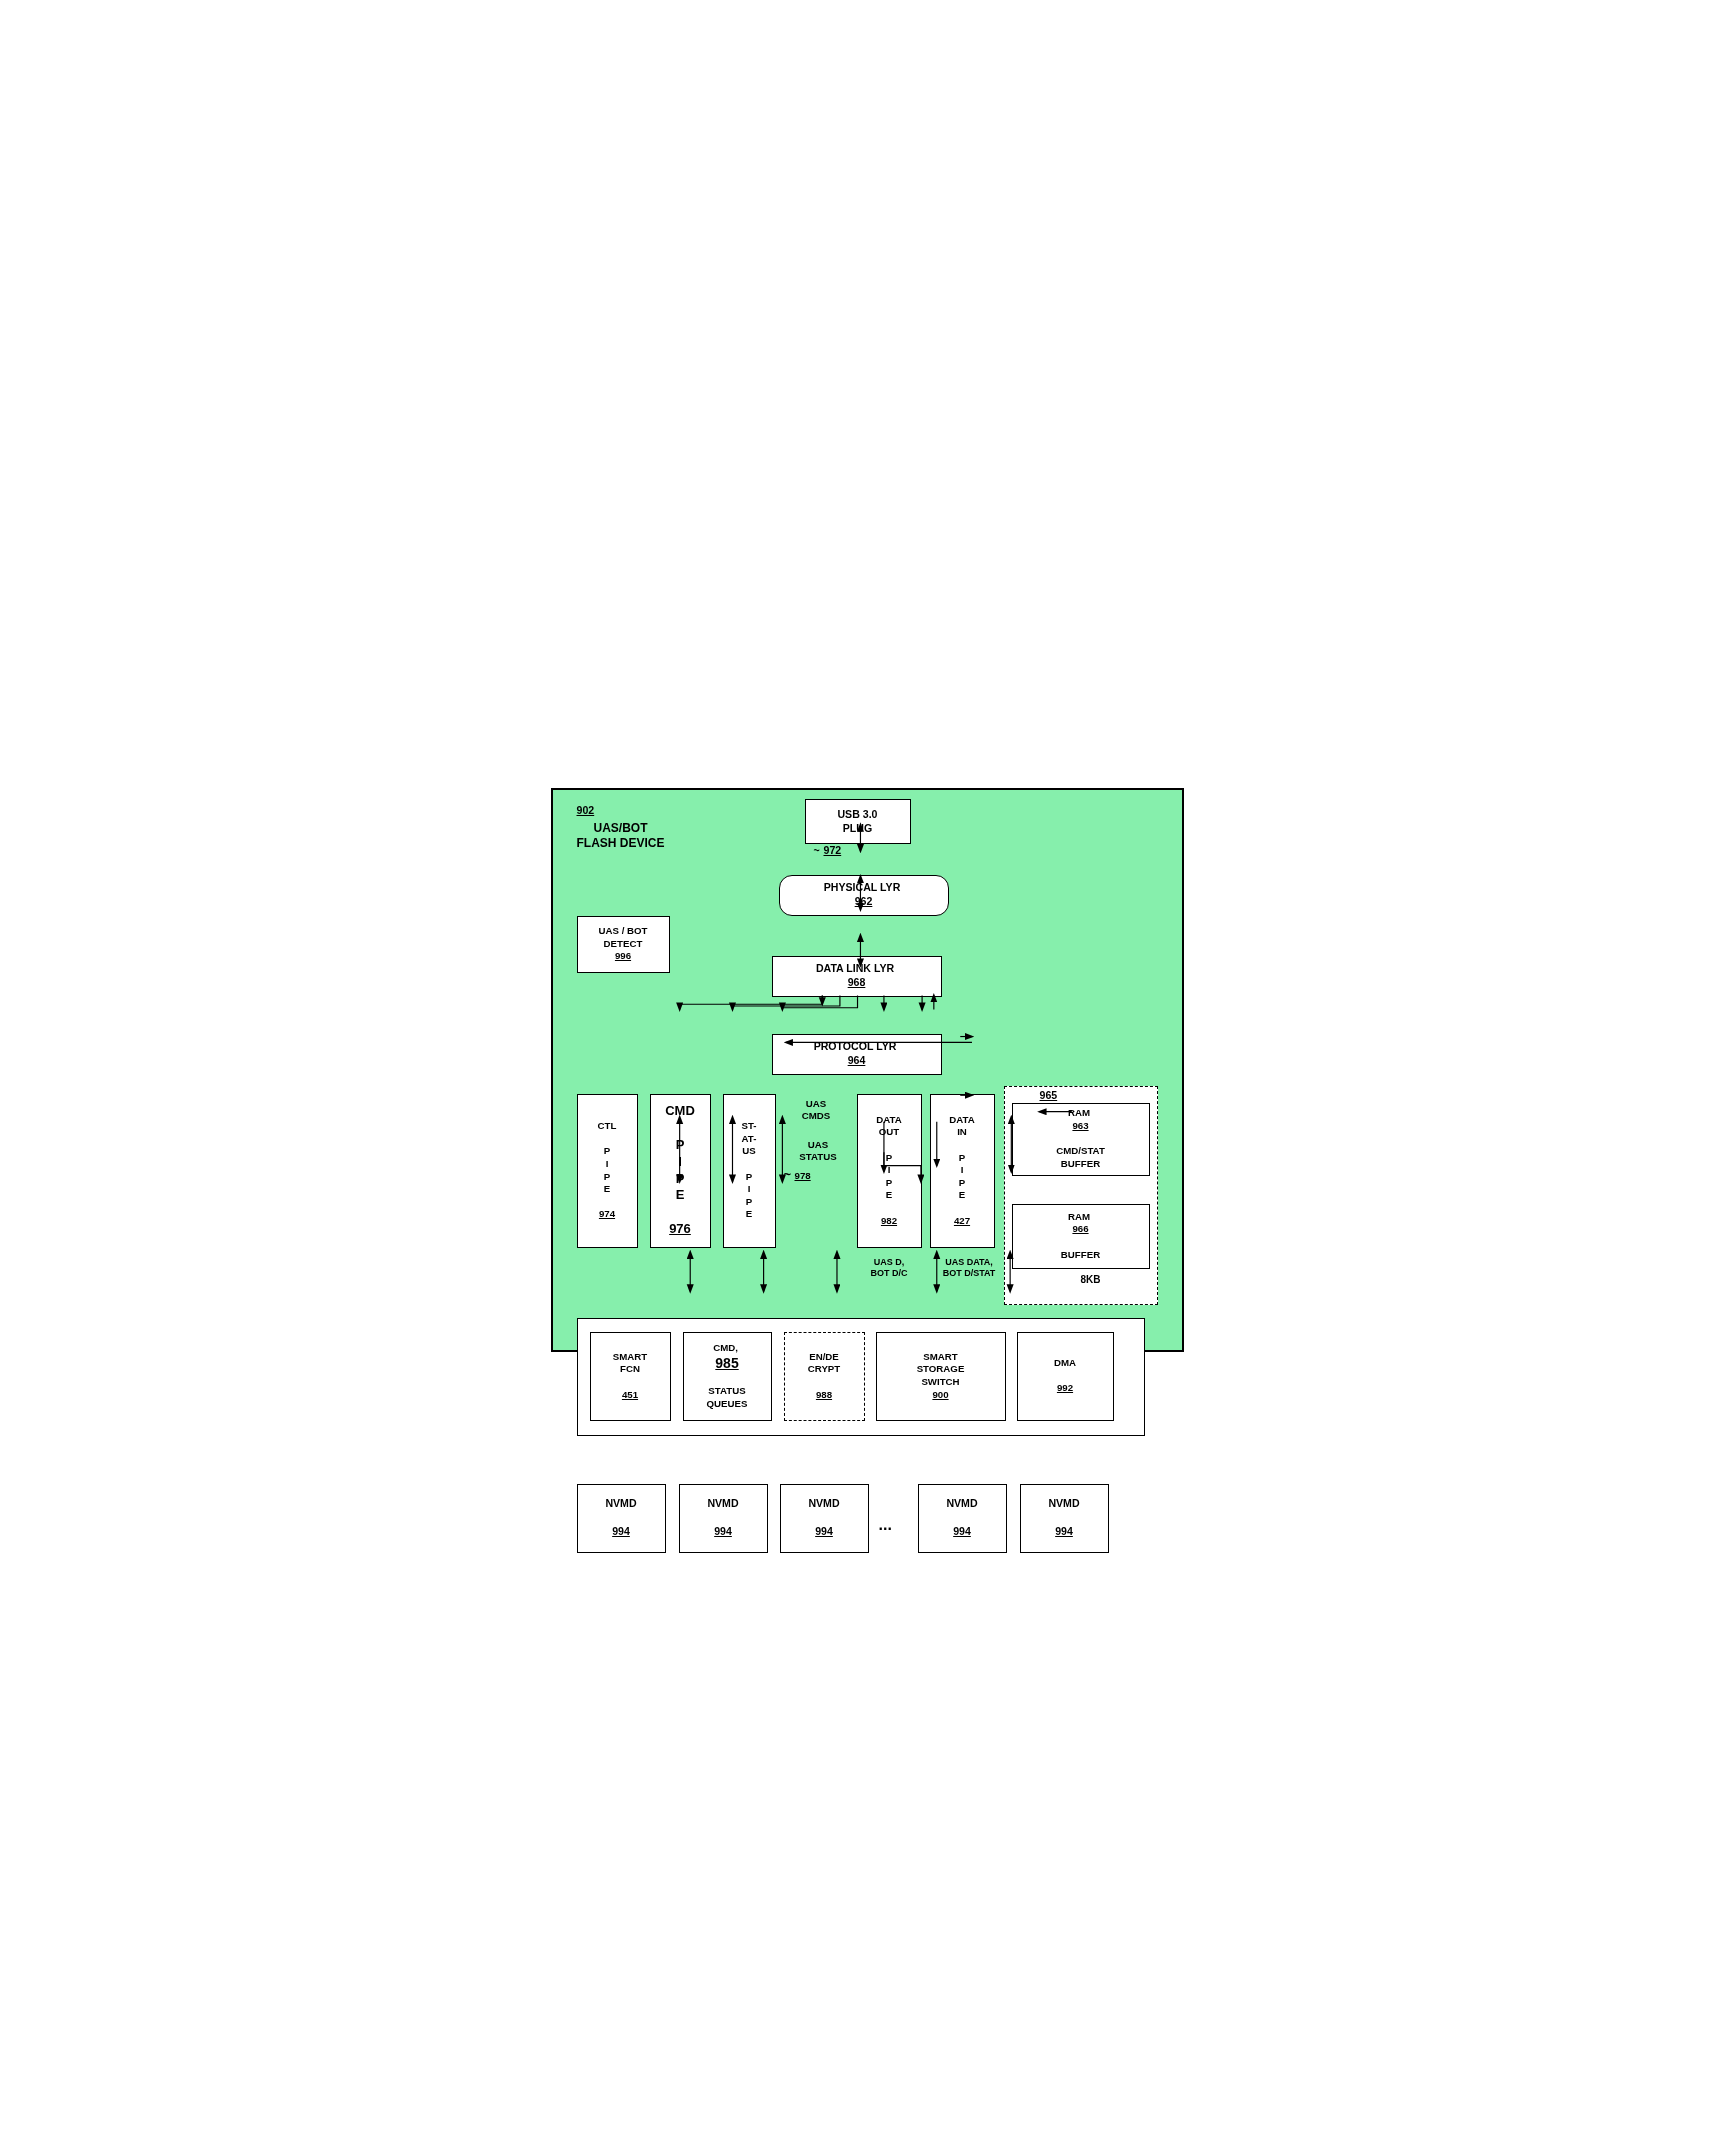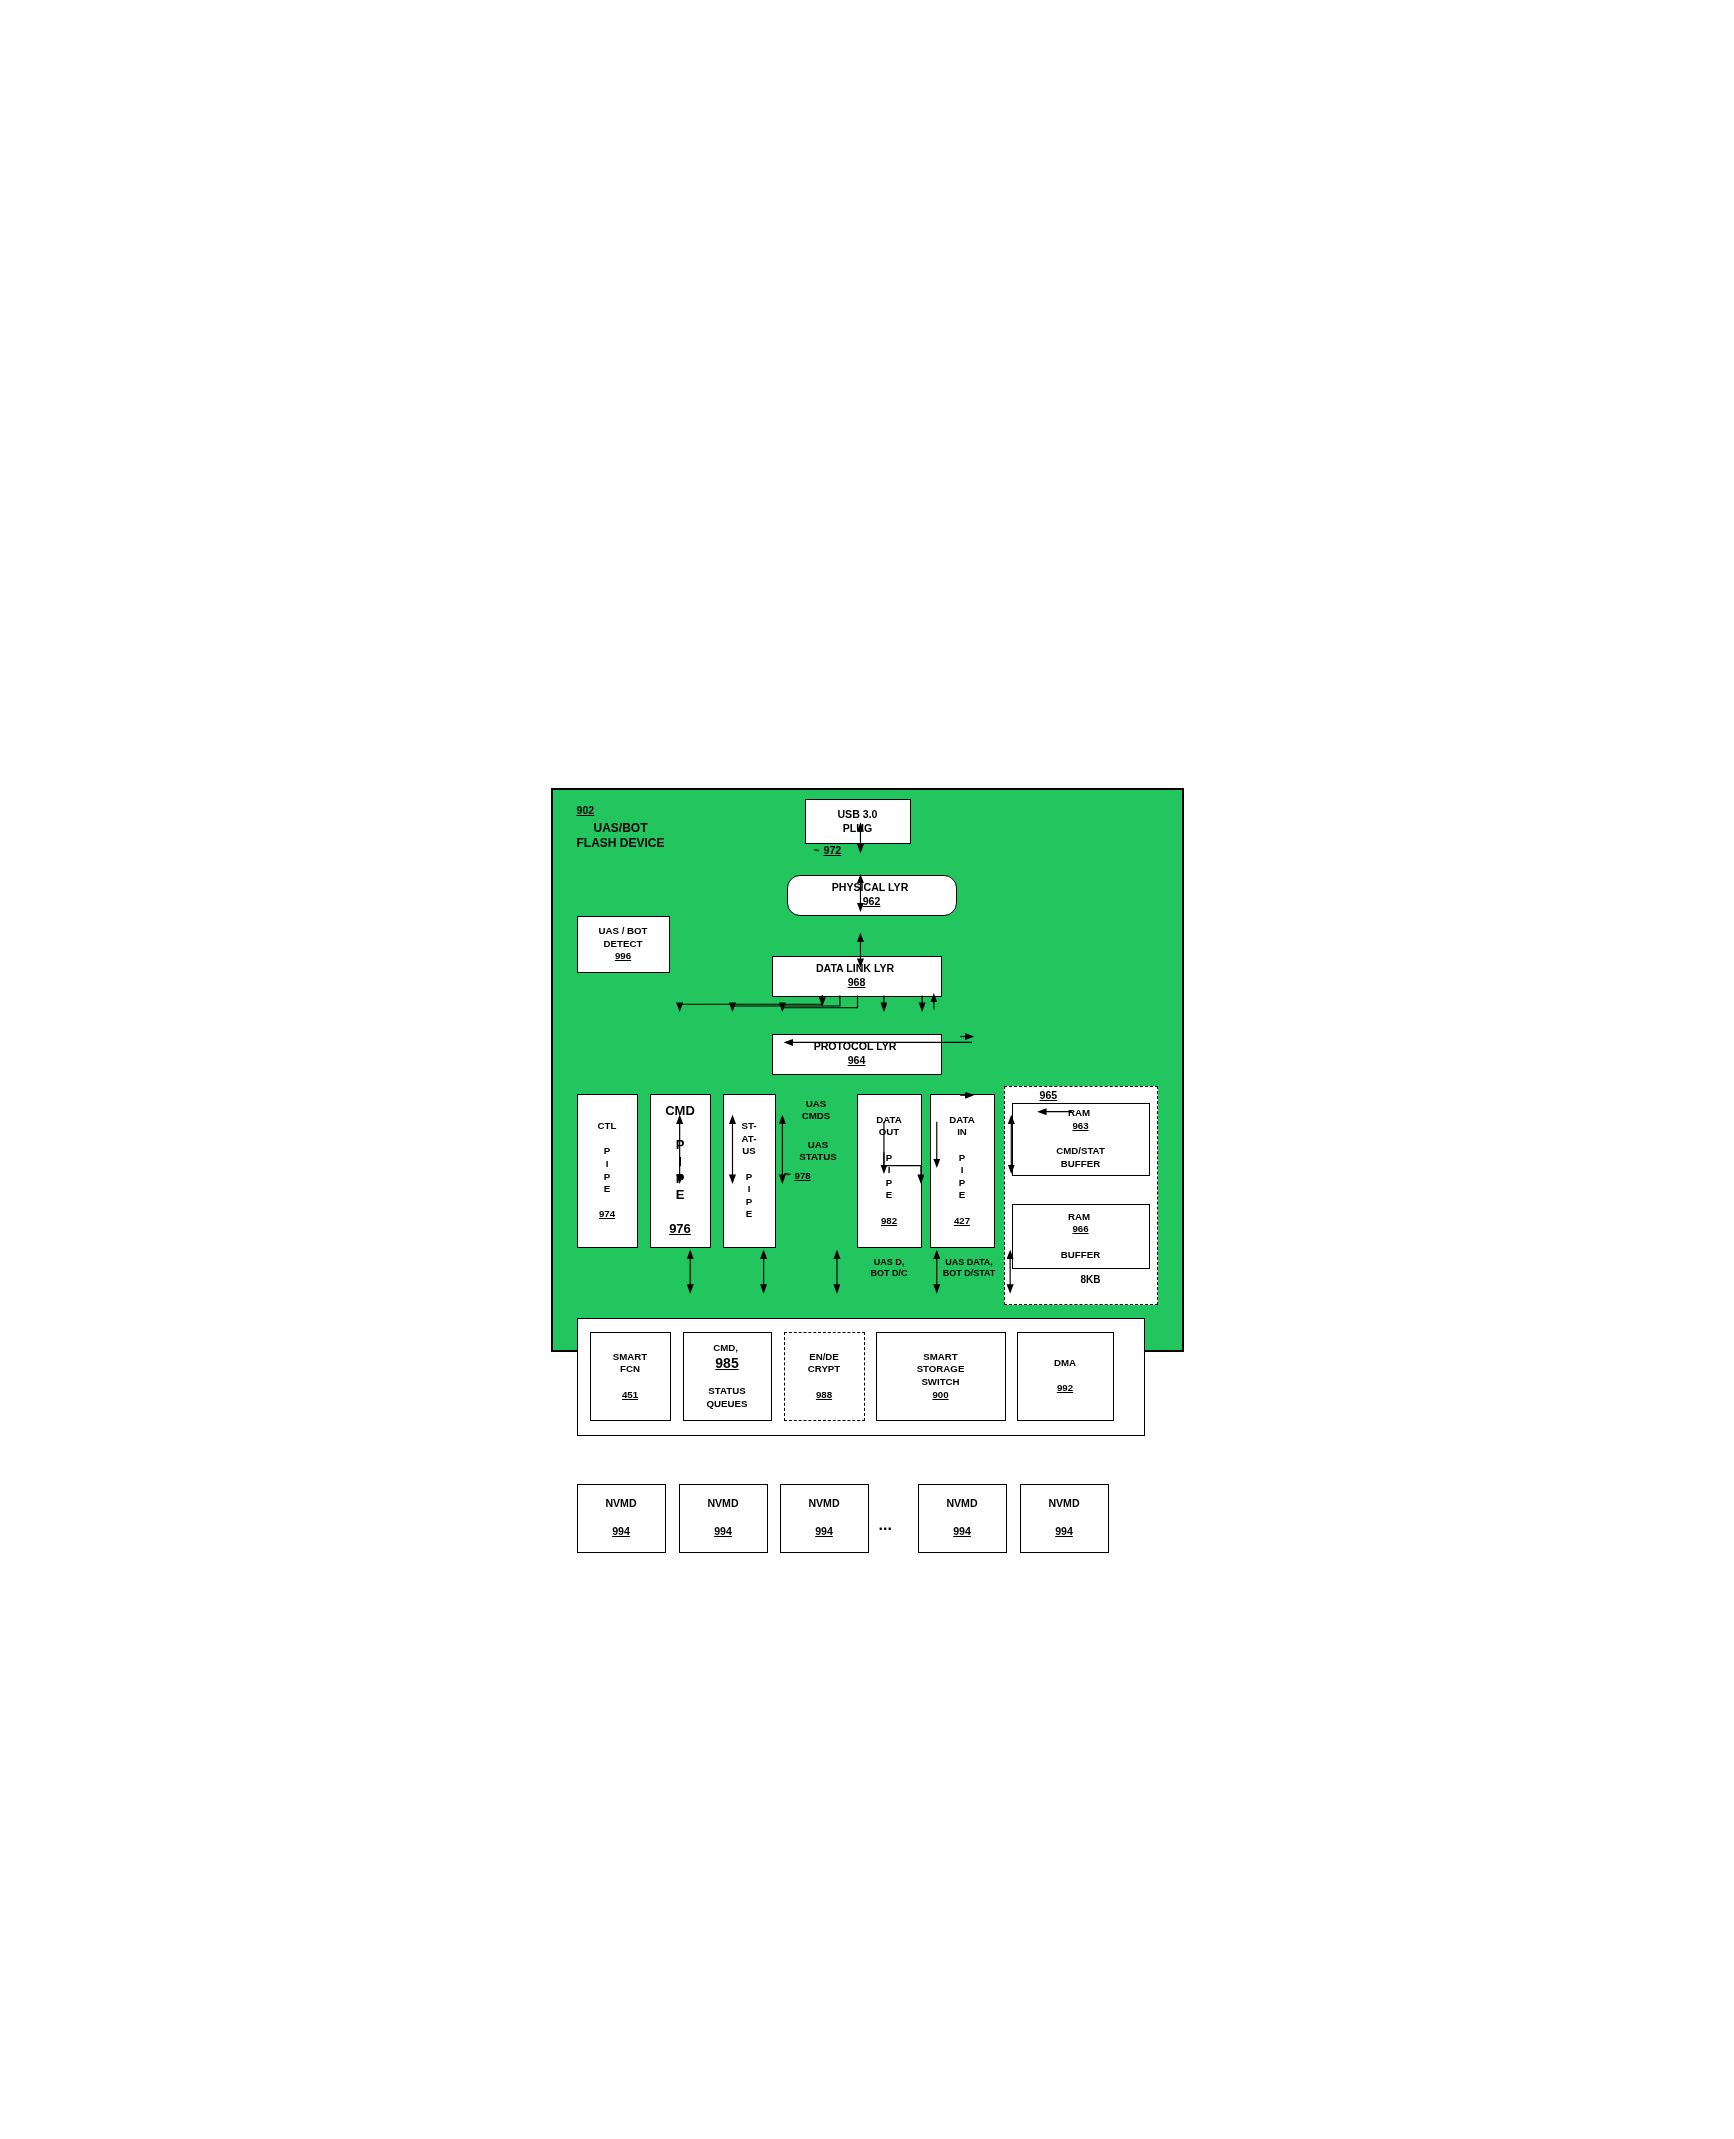--- a/index.html
+++ b/index.html
@@ -10,21 +10,21 @@
       justify-content: center;
       align-items: center;
       min-height: 100vh;
       padding: 16px;
     }
     .diagram-container {
       width: 633px;
       height: 564px;
       border: 2.4px solid #000;
       position: relative;
-      background: #22c55e;
+      background: #86efac;
     }
     .box {
       position: absolute;
       border: 1.6px solid #000;
       background: #fff;
       display: flex;
       flex-direction: column;
       align-items: center;
       justify-content: center;
       text-align: center;
@@ -75,21 +75,21 @@
   <div class="label-outside" style="left:24px; top:31px; font-size:12px;">
     UAS/BOT<br>FLASH DEVICE
   </div>
 
   <div class="box" style="left:252px; top:9.7px; width:106px; height:45px; font-size:10.6px;">
     USB 3.0<br>PLUG
     <div style="position:absolute; bottom:-14.6px; left:8px; font-size:10.6px;" class="tilde">~</div>
     <div style="position:absolute; bottom:-14.6px; left:18px; font-size:10.6px;" class="ref">972</div>
   </div>
 
-  <div class="box" style="left:234px; top:85px; width:170px; height:41px;border-radius:13px;">
+  <div class="box" style="left:226px; top:85px; width:170px; height:41px;border-radius:13px;">
     PHYSICAL LYR&nbsp;<span class="ref">962</span>
   </div>
 
   <div class="box" style="left:219px; top:166px; width:170px; height:41px;">
     DATA LINK LYR&nbsp;<span class="ref">968</span>
   </div>
 
   <div class="box" style="left:219px; top:244px; width:170px; height:41px;text-align:right;">
     PROTOCOL LYR&nbsp;<span class="ref">964</span>
   </div>

